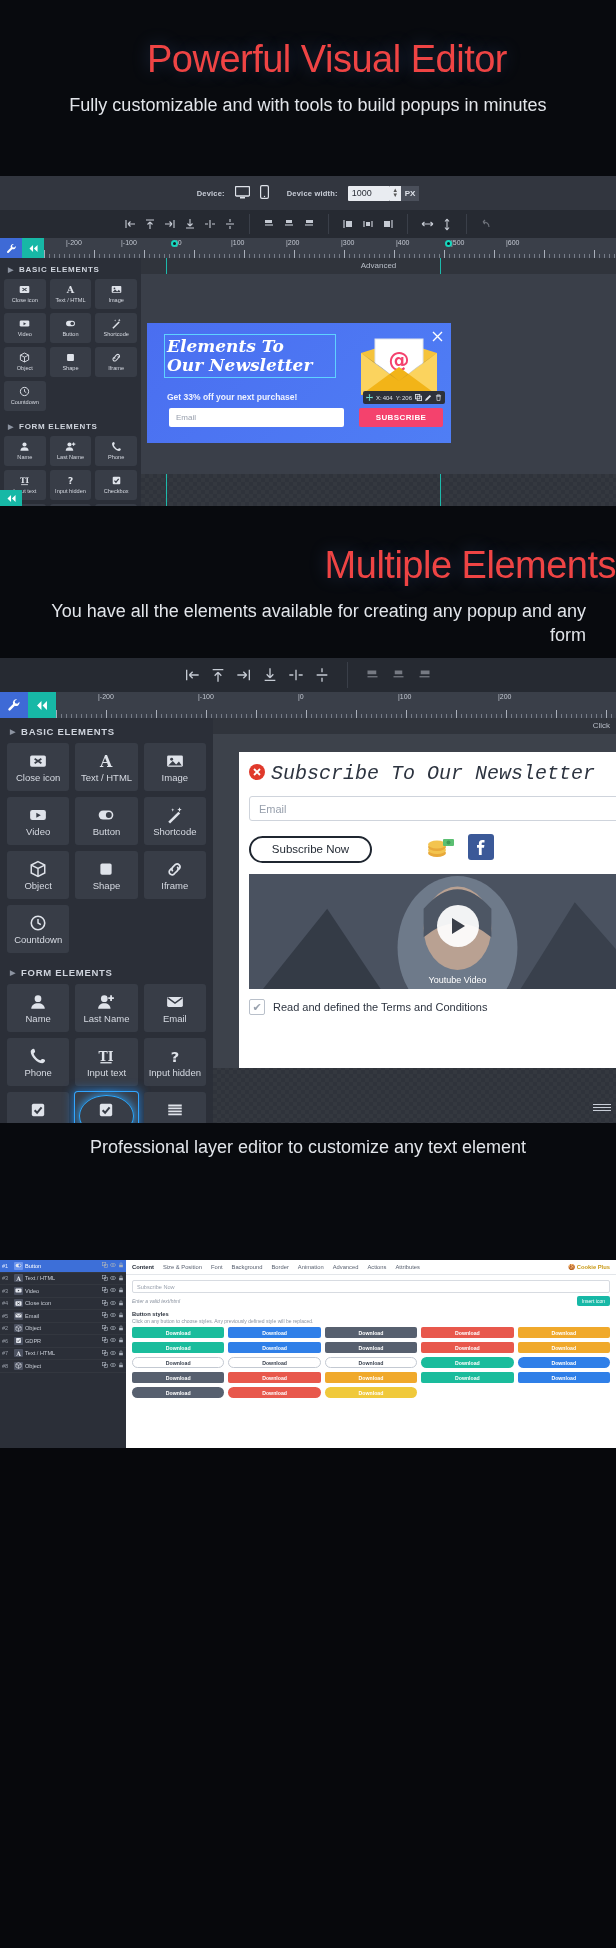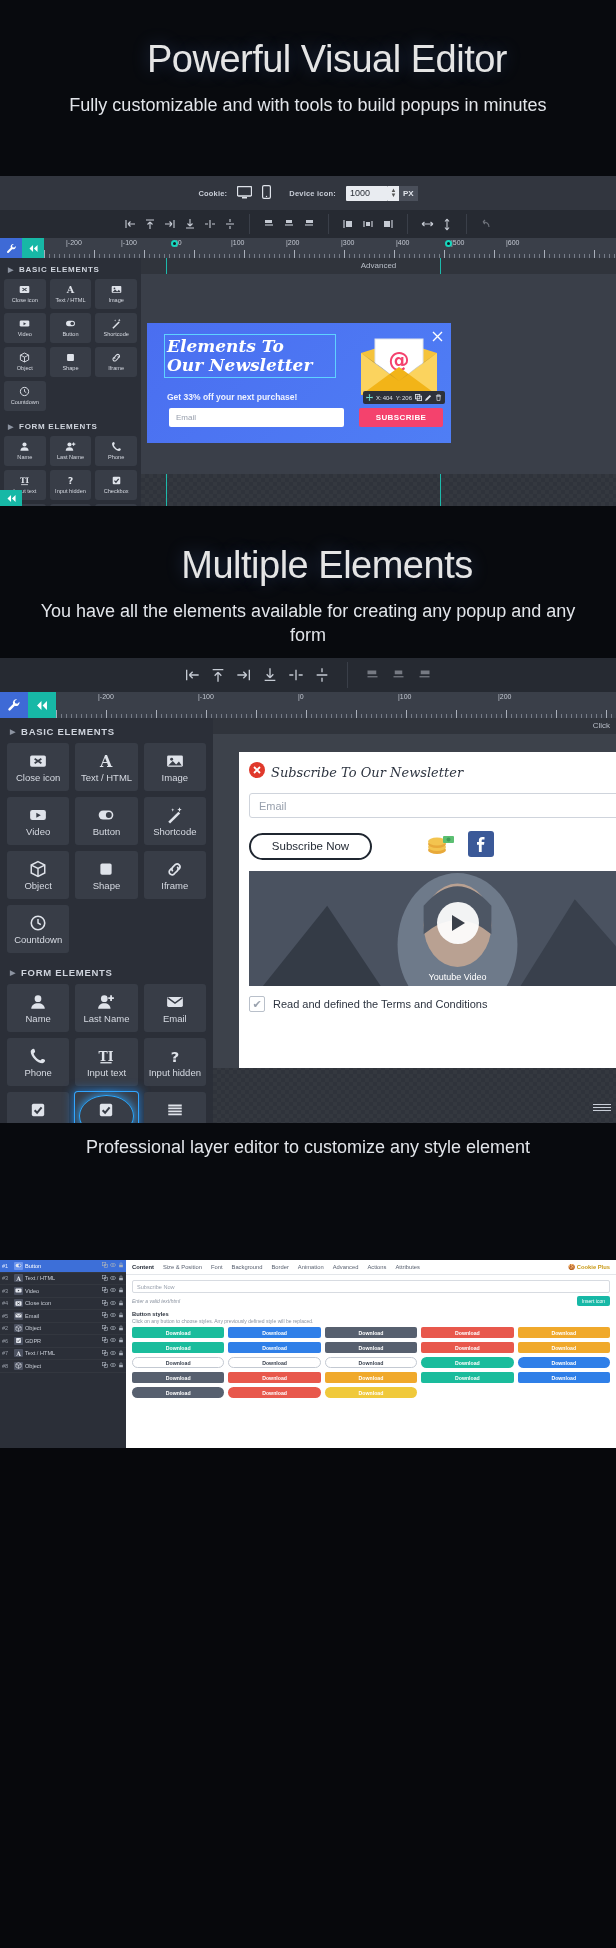--- a/index.html
+++ b/index.html
@@ -9,21 +9,21 @@
     font-family: "Liberation Sans", sans-serif;
     color: #fff;
     -webkit-font-smoothing: antialiased;
   }
   .page { width: 616px; position: relative; overflow: hidden; }
 
   
   .hero { background: #080a0e; text-align: center; }
   .hero-title {
     font-size: 38px; font-weight: 400; letter-spacing: -0.5px;
-    color: #e5e5e5; text-shadow: 0 0 18px rgba(120,160,255,.28);
+    color: #ef4444; text-shadow: 0 0 18px rgba(120,160,255,.28);
     padding-top: 38px; line-height: 1.12; padding-left: 38px;
   }
   .hero-sub {
     font-size: 18px; font-weight: 300; color: #e2e5ea; line-height: 1.34;
     padding: 12px 60px 34px 60px;
   }
   .hero-sub.wide { padding-left: 30px; padding-right: 30px; }
 
   
   .editor { position: relative; background: #2b2f38; overflow: hidden; }
@@ -193,34 +193,34 @@
 <div class="page">
 
   <div class="hero" style="height:176px;">
     <div class="hero-title">Powerful Visual Editor</div>
     <div class="hero-sub">Fully customizable and with tools to build popups in minutes</div>
   </div>
 
   <div class="editor" style="height:330px;">
 
     <div class="topbar">
-      <span class="lbl">Cookie:</span>
+      <span class="lbl">Device:</span>
       <span class="dev-icon">
         <svg width="15" height="13" viewBox="0 0 15 13">
             <rect x="0.5" y="0.5" width="14" height="9.5" rx="1" fill="none" stroke="#dfe3ea" stroke-width="1.3"></rect>
             <rect x="5" y="11" width="5" height="1.5" fill="#dfe3ea"></rect>
           </svg>
       </span>
       <span class="dev-icon">
         <svg width="9" height="14" viewBox="0 0 9 14">
             <rect x="0.6" y="0.6" width="7.8" height="12.8" rx="1.4" fill="none" stroke="#dfe3ea" stroke-width="1.2"></rect>
             <circle cx="4.5" cy="11.4" r="0.7" fill="#dfe3ea"></circle>
           </svg>
       </span>
-      <span class="lbl" style="margin-left:8px">Device icon:</span>
+      <span class="lbl" style="margin-left:8px">Device width:</span>
       <span style="display:flex;align-items:center;">
         <span class="numbox">1000</span>
         <span class="spin">
             <span>▲</span>
             <span>▼</span>
           </span>
         <span class="pxlbl">PX</span>
       </span>
     </div>
 
@@ -690,21 +690,21 @@
       </div>
     </div>
 
     <div style="position:absolute;left:0;bottom:0;width:22px;height:16px;background:#17b8a6;display:flex;align-items:center;justify-content:center;">
       <svg width="11" height="9" viewBox="0 0 12 10">
           <path d="M5.5 1L1.5 5l4 4V1zM10.5 1L6.5 5l4 4V1z" fill="#fff"></path>
         </svg>
     </div>
   </div>
 
-  <div class="hero" style="height:152px;">
+  <div class="hero" style="height:152px;text-align:right;">
     <div class="hero-title">Multiple Elements</div>
     <div class="hero-sub wide">You have all the elements available for creating any popup and any form</div>
   </div>
 
   <div class="editor" style="height:465px;">
 
     <div class="aligntoolbar" style="height:34px; justify-content:center;">
       <span class="grp" style="padding:0 12px">
         <span class="ai" style="width:26px;height:26px">
             <svg width="16" height="16" viewBox="0 0 12 12">
@@ -1081,21 +1081,21 @@
         <div style="position:absolute;left:0;right:0;top:16px;bottom:55px;background:#3d424b;"></div>
 
         <div class="popup2" style="left:26px;top:34px;right:-60px;bottom:55px;">
           <div style="display:flex;align-items:center;gap:6px;padding:10px 10px 0 10px;">
             <span>
               <svg width="16" height="16" viewBox="0 0 16 16">
                   <circle cx="8" cy="8" r="8" fill="#e0392b"></circle>
                   <path d="M5 5l6 6M11 5l-6 6" stroke="#fff" stroke-width="1.8"></path>
                 </svg>
             </span>
-            <span class="p2-title" style="font-size:13px;">Subscribe To Our Newsletter</span>
+            <span class="p2-title" style="font-size:20px;font-family:Liberation Mono, monospace;">Subscribe To Our Newsletter</span>
           </div>
           <div class="p2-input" style="margin:11px 10px 0 10px;height:25px;padding-left:9px;font-size:11px;">Email</div>
           <div style="display:flex;align-items:center;gap:14px;margin:13px 10px 0 10px;">
             <div class="p2-btn" style="width:123px;height:27px;font-size:11.5px;">Subscribe Now</div>
             <span style="margin-left:40px">
               <svg width="28" height="22" viewBox="0 0 28 22">
                   <ellipse cx="11" cy="17" rx="9" ry="4" fill="#e8a93a"></ellipse>
                   <ellipse cx="11" cy="14" rx="9" ry="4" fill="#f3c44f"></ellipse>
                   <ellipse cx="11" cy="11" rx="9" ry="4" fill="#e8a93a"></ellipse>
                   <ellipse cx="11" cy="8.5" rx="9" ry="4" fill="#f3c44f"></ellipse>
@@ -1133,21 +1133,21 @@
           </div>
         </div>
 
         <div style="position:absolute;right:5px;bottom:12px;width:18px;height:7px;
                     background:repeating-linear-gradient(#c9ced8 0 1.5px,transparent 1.5px 3px);"></div>
       </div>
     </div>
   </div>
 
   <div class="hero" style="height:137px;">
-    <div class="hero-sub wide">Professional layer editor to customize any style element</div>
+    <div class="hero-sub wide">Professional layer editor to customize any text element</div>
   </div>
 
   <div class="editor layers" style="height:188px;">
     <div class="layerlist" id="layerlist">
         <div class="lrow active">
           <span class="num">#1</span>
           <span class="lic">
             <svg width="7" height="7" viewBox="0 0 16 16">
               <rect x="1.5" y="4" width="13" height="8" rx="4" fill="#e3e7ee"></rect>
               <circle cx="10.5" cy="8" r="2.6" fill="#3d6fd8"></circle>

